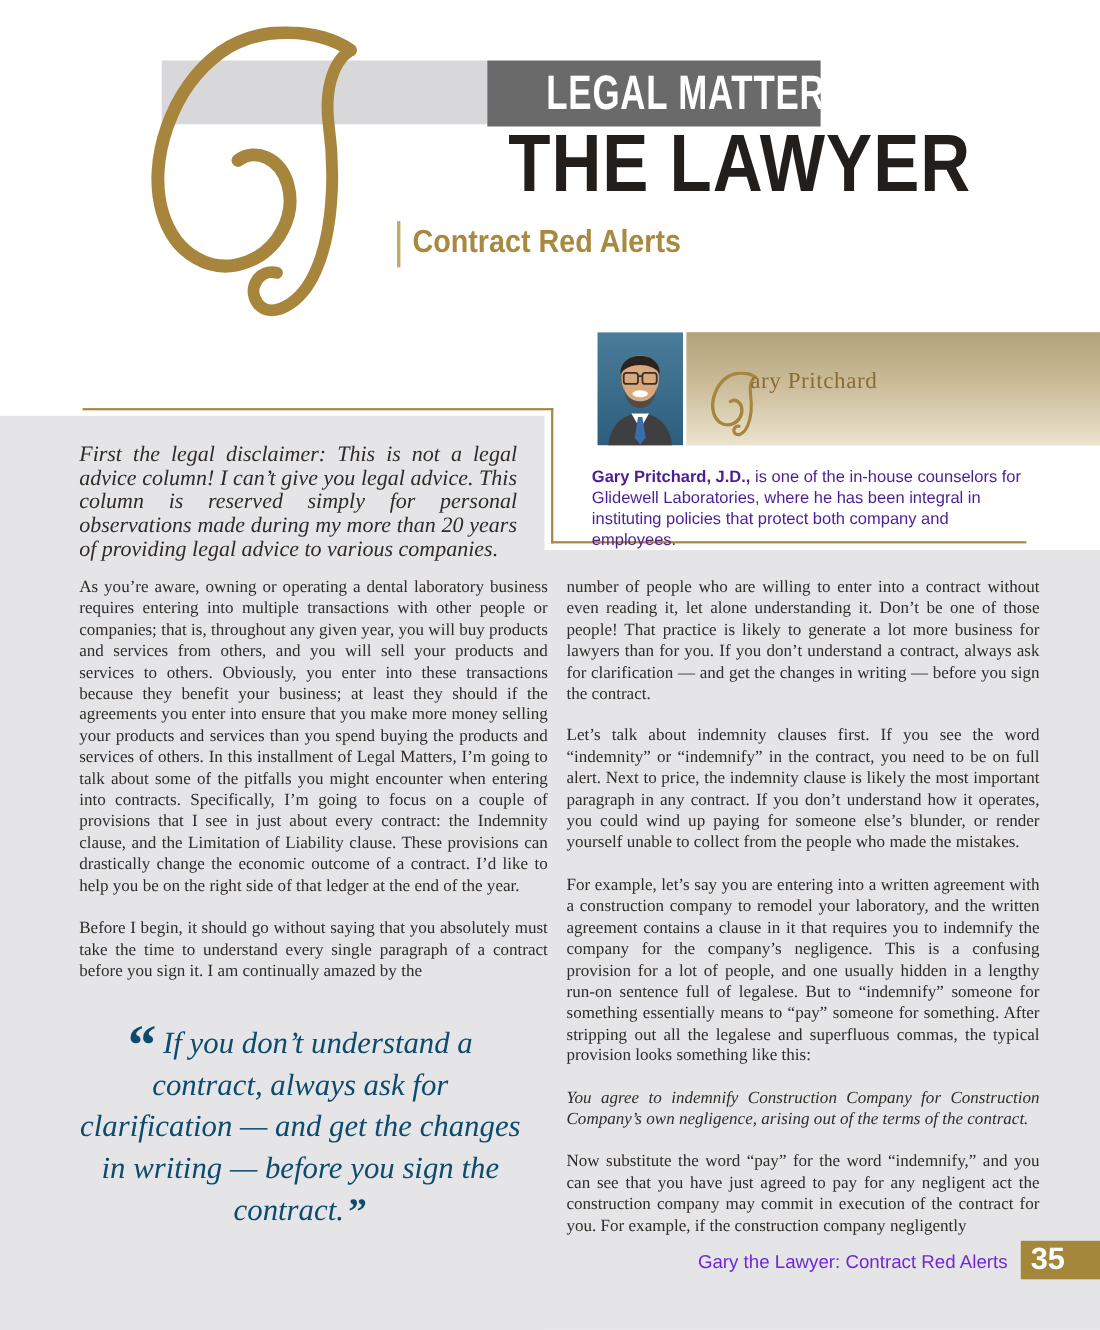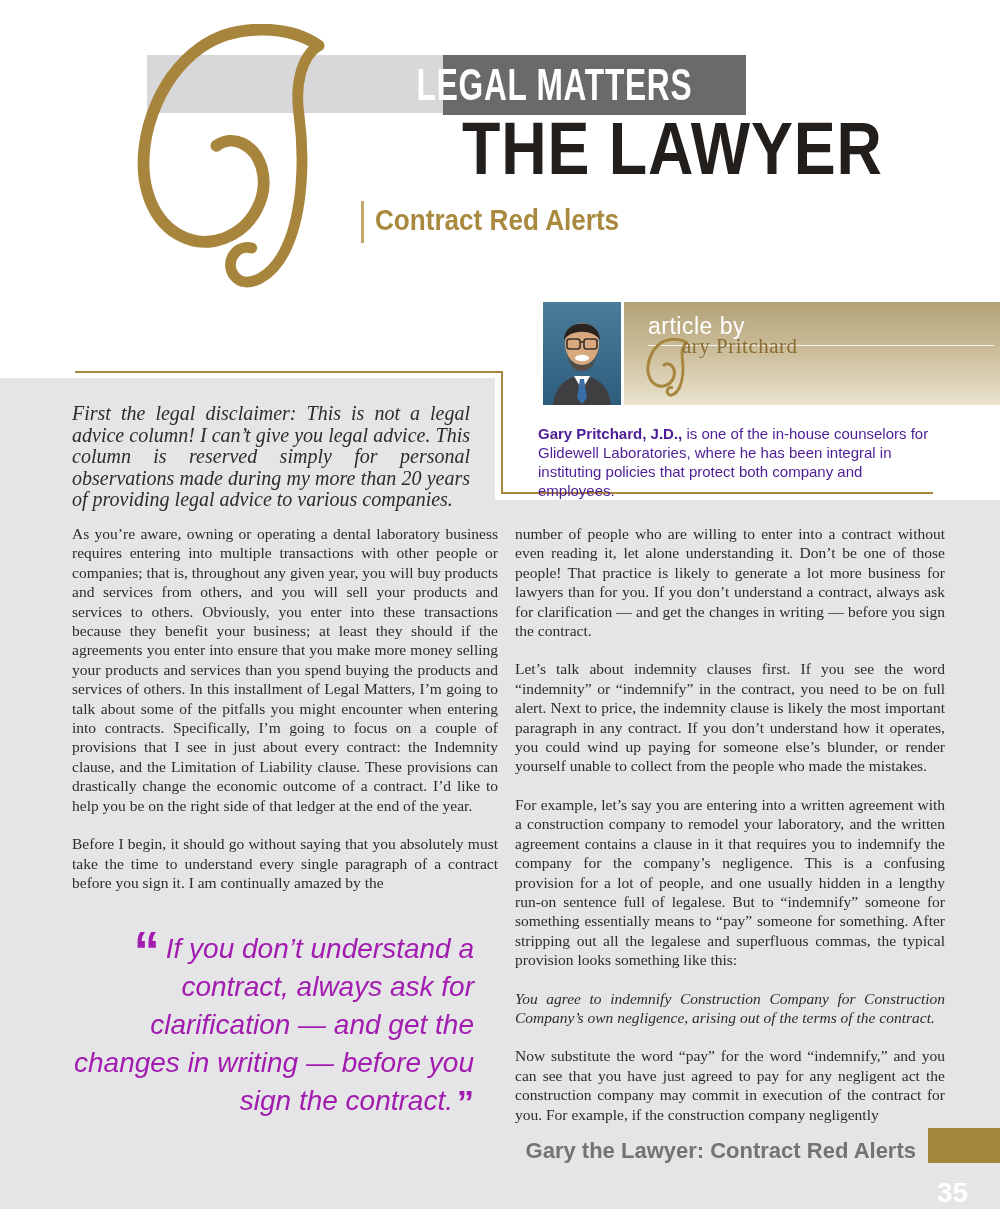--- a/index.html
+++ b/index.html
@@ -2,21 +2,21 @@
 <html><head>
 <meta charset="utf-8">
 <style>
   html,body{margin:0;padding:0;background:#ffffff;}
   .page{position:relative;width:1000px;height:1209px;background:#ffffff;overflow:hidden;
         font-family:"Liberation Sans",sans-serif;}
 
   
   .stripe-light{position:absolute;left:147px;top:55px;width:296px;height:58px;background:#d8d8da;}
   .kicker-box{position:absolute;left:443px;top:55px;width:303px;height:60px;background:#6b6a6b;
-              display:flex;align-items:center;justify-content:flex-end;}
+              display:flex;align-items:center;justify-content:flex-start;}
   .kicker-box span{color:#ffffff;font-weight:bold;font-size:44px;line-height:1;
                    transform:scaleX(.72);letter-spacing:1px;white-space:nowrap;}
   .big-g{position:absolute;left:126px;top:24px;width:226px;height:280px;}
   .title-script{position:absolute;left:338px;top:82px;font-family:"Liberation Serif",serif;
                 font-size:112px;line-height:1;color:#ab8c43;}
   .title-main{position:absolute;left:462px;top:112px;font-size:74px;line-height:1;font-weight:bold;
               color:#221e1c;letter-spacing:1px;transform:scaleX(.85);transform-origin:left top;white-space:nowrap;}
   .subtitle-bar{position:absolute;left:361px;top:201px;width:3px;height:42px;background:#c3a768;}
   .subtitle{position:absolute;left:375px;top:204px;font-size:29px;font-weight:bold;color:#a8893e;
             transform:scaleX(.9);transform-origin:left top;white-space:nowrap;}
@@ -47,29 +47,29 @@
 
   
   .col{position:absolute;top:524px;font-family:"Liberation Serif",serif;font-size:15.5px;
        line-height:19.4px;color:#2f2b28;text-align:justify;}
   .col-left{left:72px;width:426px;}
   .col-right{left:515px;width:430px;}
   .col p{margin:0 0 19px 0;}
   .col p.italic{font-style:italic;}
 
   
-  .pull-quote{margin-top:38px;width:402px;font-family:Liberation Sans, sans-serif;font-style:italic;
-              font-size:28px;line-height:38px;color:#a21caf;text-align:right;}
+  .pull-quote{margin-top:38px;width:402px;font-family:Liberation Serif, serif;font-style:italic;
+              font-size:28px;line-height:38px;color:#0c4a6e;text-align:center;}
   .q-open{font-size:52px;font-weight:bold;font-style:normal;line-height:0;vertical-align:-10px;margin-right:6px;}
   .q-close{font-size:34px;font-weight:bold;font-style:normal;line-height:0;vertical-align:-4px;margin-left:4px;}
 
   
-  .footer-label{position:absolute;right:84px;top:1138px;font-size:22px;font-weight:bold;color:#737373;}
+  .footer-label{position:absolute;right:84px;top:1138px;font-size:17px;font-weight:normal;color:#6d28d9;}
   .page-num-box{position:absolute;left:928px;top:1128px;width:72px;height:35px;background:#a5873b;}
-  .page-num-box span{display:block;color:#ffffff;font-weight:bold;font-size:28px;line-height:34px;padding-left:9px;margin-top:48px;}
+  .page-num-box span{display:block;color:#ffffff;font-weight:bold;font-size:28px;line-height:34px;padding-left:9px;}
 </style>
 </head>
 <body>
 
 <div class="page">
 
   <div class="stripe-light"></div>
   <div class="kicker-box">
     <span>LEGAL MATTERS</span>
   </div>
@@ -99,21 +99,20 @@
     <ellipse cx="39" cy="42" rx="17" ry="21" fill="#d8a97f"></ellipse>
     <path d="M24 46 C 24 62 31 69 39 69 C 47 69 54 62 54 46 C 54 59 47 63 39 63 C 31 63 24 59 24 46 Z" fill="#5a4636" opacity=".85"></path>
     <path d="M21 38 C 21 16 57 16 57 38 C 50 27 28 27 21 38 Z" fill="#2a2320"></path>
     <rect x="24" y="37" width="13" height="10" rx="2.5" fill="none" stroke="#3a2f28" stroke-width="1.6"></rect>
     <rect x="41" y="37" width="13" height="10" rx="2.5" fill="none" stroke="#3a2f28" stroke-width="1.6"></rect>
     <line x1="37" y1="40" x2="41" y2="40" stroke="#3a2f28" stroke-width="1.6"></line>
     <ellipse cx="39" cy="56" rx="7" ry="3.2" fill="#ffffff"></ellipse>
   </svg>
 
   <div class="byline-box">
-    <span class="byline-label">article by</span>
     <svg class="byline-g" viewBox="0 0 230 285" aria-hidden="true">
       <g fill="none" stroke="#a7853c" stroke-linecap="round">
         <path stroke-width="14" d="M196 22 C 168 2 112 -2 76 24 C 30 57 8 125 22 172 C 34 212 68 230 100 218 C 130 207 146 174 138 146 C 131 122 108 112 92 124"></path>
         <path stroke-width="13" d="M196 22 C 178 34 172 62 176 92 C 182 136 180 190 164 226 C 150 258 122 272 110 256 C 100 242 112 224 128 228"></path>
       </g>
     </svg>
     <span class="byline-name">ary Pritchard</span>
   </div>
 
   <div class="gray-left"></div>

